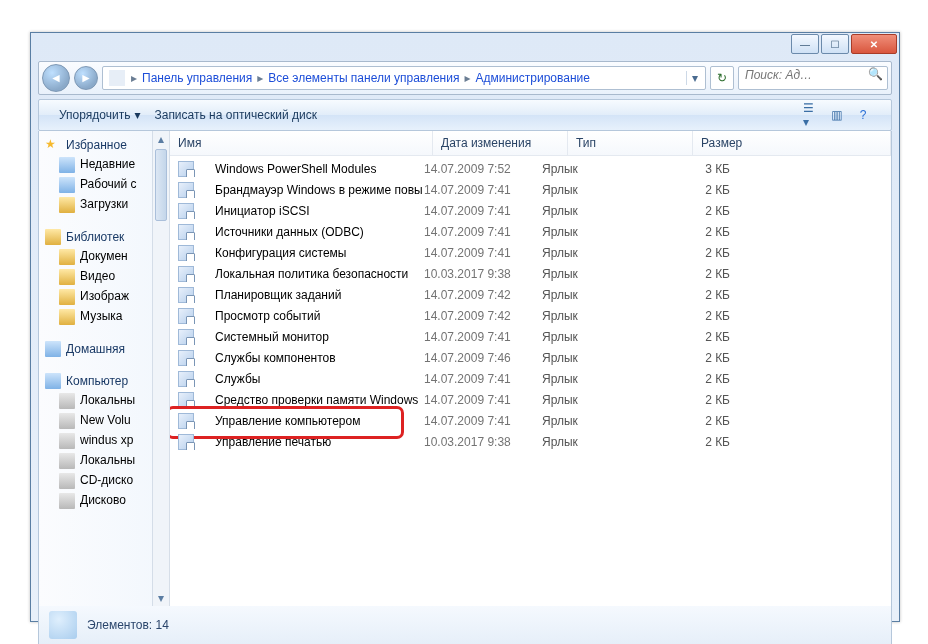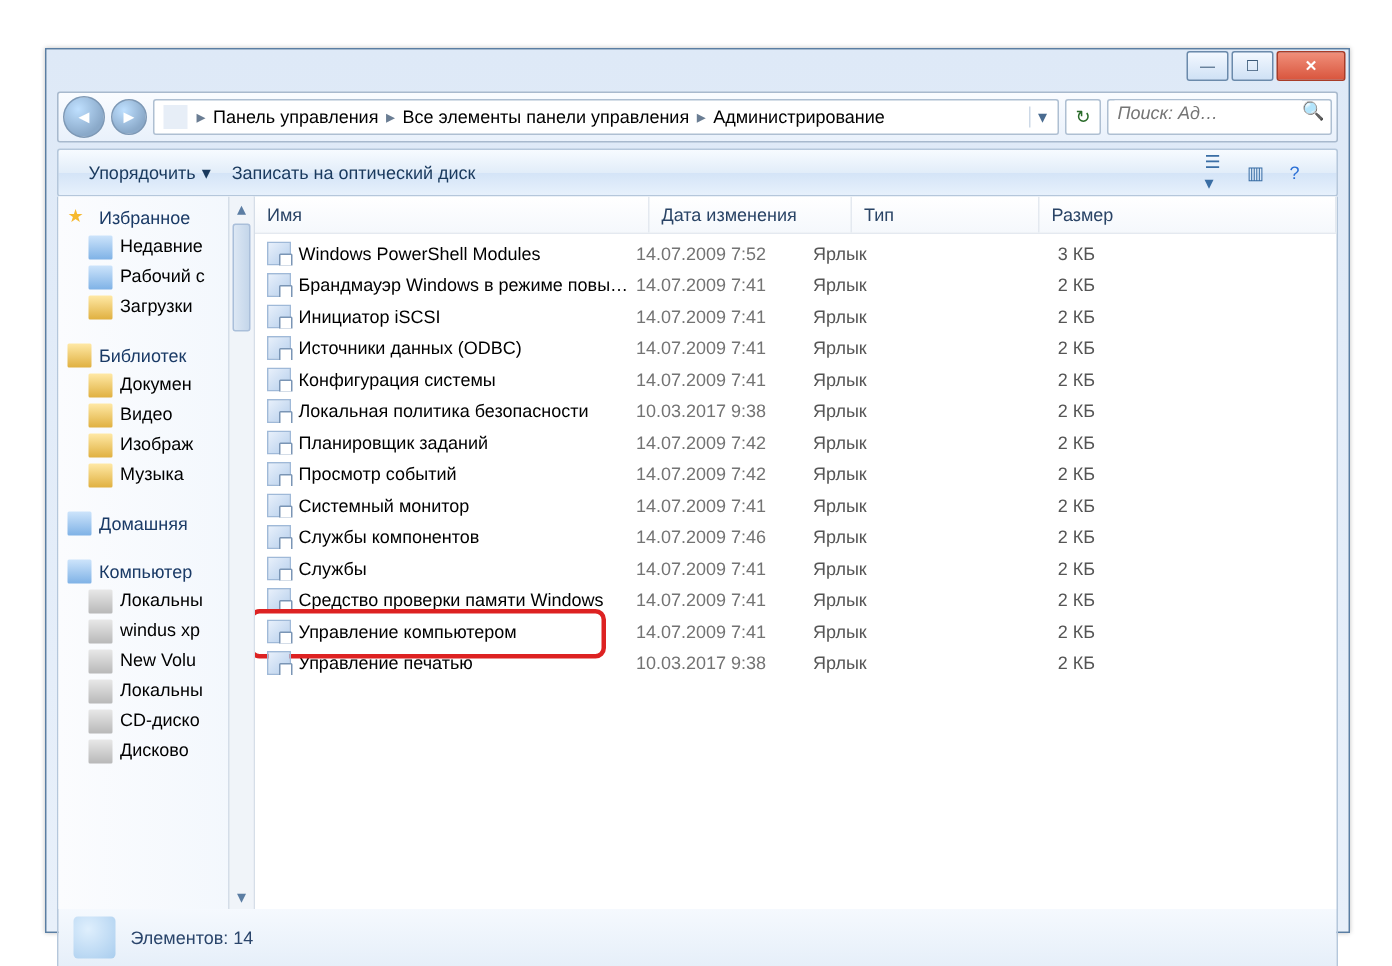--- a/index.html
+++ b/index.html
@@ -7,21 +7,21 @@
 .frame{width:868px;height:588px;border:1px solid #5a7ea3;background:linear-gradient(to bottom,#dee9f7 0%,#e8f0fa 100%);box-shadow:0 0 3px rgba(0,0,0,.25);position:relative}
 .titlebar{height:28px;display:flex;justify-content:flex-end;align-items:flex-start;padding:0 2px}
 .win-btns{display:flex;gap:2px;margin-top:1px}
 .win-btn{width:26px;height:18px;border:1px solid #6b8aab;border-radius:2px;background:linear-gradient(to bottom,#f3f8ff,#cfe1f5);display:flex;align-items:center;justify-content:center;font-size:10px;color:#3a5978;cursor:pointer}
 .win-btn.close{width:44px;background:linear-gradient(to bottom,#f08f7a,#d9563e);border-color:#a83c28;color:#fff;font-weight:bold}
 .navbar{height:32px;margin:0 7px;background:linear-gradient(to bottom,#fafcff,#e9f1fb);border:1px solid #a8b9cd;border-radius:2px;display:flex;align-items:center;padding:0 3px;gap:4px}
 .nav-back,.nav-fwd{width:26px;height:26px;border-radius:50%;background:radial-gradient(circle at 35% 30%,#bfe0ff,#8aa9c9 70%);border:1px solid #7d98b5;display:flex;align-items:center;justify-content:center;color:#fff;cursor:pointer}
 .nav-fwd{width:22px;height:22px}
 .addr-wrap{flex:1;display:flex;align-items:center;height:22px;border:1px solid #aebfd2;background:#fff;border-radius:2px;padding:0 2px;overflow:hidden}
 .addr-ico{width:16px;height:16px;background:#e7eef7;margin:0 4px}
-.crumb{padding:0 3px;color:#000000;cursor:pointer;white-space:nowrap}
+.crumb{padding:0 3px;color:#1d4ed8;cursor:pointer;white-space:nowrap}
 .crumb-sep{color:#6a7d93;padding:0 2px}
 .addr-dd{width:16px;text-align:center;color:#4a6b90;cursor:pointer;border-left:1px solid #cdd9e7;margin-left:auto}
 .refresh{width:22px;height:22px;border:1px solid #aebfd2;background:#fff;border-radius:2px;display:flex;align-items:center;justify-content:center;color:#2a6b2a;cursor:pointer}
 .search{width:140px;height:22px;border:1px solid #aebfd2;background:#fff;border-radius:2px;display:flex;align-items:flex-start;padding:0 4px}
 .search input{border:none;outline:none;font:inherit;width:100%;color:#888;font-style:italic}
 .search .sicon{color:#3a78c4;cursor:pointer}
 .toolbar{height:30px;margin:4px 7px 0 7px;background:linear-gradient(to bottom,#f7fbff,#e2edf9 50%,#d4e4f7 51%,#e7f1fc);border:1px solid #b5c7db;border-radius:2px;display:flex;align-items:center;padding:0 20px;gap:14px}
 .tb-item{color:#19395d;cursor:pointer;display:flex;align-items:center;gap:4px}
 .tb-right{margin-left:auto;display:flex;gap:10px;align-items:center}
 .tb-ico{width:16px;height:16px;display:flex;align-items:center;justify-content:center;color:#3a6ea5;cursor:pointer}
@@ -34,21 +34,21 @@
 .star{color:#f6b92e}
 .fld{background:linear-gradient(to bottom,#ffe9a6,#e0b040);border-radius:1px}
 .drv{background:linear-gradient(to bottom,#e8e8e8,#b8b8b8);border-radius:1px}
 .mon{background:linear-gradient(to bottom,#cde4fb,#7fb2e6);border-radius:1px}
 .main{flex:1;display:flex;flex-direction:column;overflow:hidden}
 .cols{display:flex;height:24px;border-bottom:1px solid #e4e9f0;align-items:center;color:#2a4466;background:linear-gradient(to bottom,#fff,#f5f8fc)}
 .col{padding:0 8px;border-right:1px solid #e4e9f0;height:100%;display:flex;align-items:center;cursor:pointer}
 .c-name{width:246px}.c-date{width:118px}.c-type{width:108px}.c-size{flex:1}
 .rows{flex:1;overflow:auto;padding-top:2px}
 .row{display:flex;align-items:center;height:21px;padding-left:8px}
-.row .rn{width:246px;display:flex;align-items:center;gap:5px;white-space:nowrap;overflow:hidden}
+.row .rn{width:246px;display:flex;align-items:center;gap:21px;white-space:nowrap;overflow:hidden}
 .row .rd{width:118px;color:#737373}
 .row .rt{width:108px;color:#555}
 .row .rs{width:80px;color:#555;text-align:right;padding-right:30px}
 .fico{width:16px;height:16px;flex-shrink:0;background:linear-gradient(135deg,#e8f0fb,#b6cfec);border:1px solid #9fb9d8;box-sizing:border-box;position:relative}
 .fico::after{content:"";position:absolute;right:-2px;bottom:-2px;width:7px;height:7px;background:#fff;border:1px solid #7a95b5;border-radius:1px}
 .highlight-row{position:relative}
 .highlight-ring{position:absolute;left:-4px;top:-4px;width:232px;height:27px;border:3px solid #d22;border-radius:7px;pointer-events:none}
 .statusbar{height:38px;margin:0 7px;background:linear-gradient(to bottom,#f5f9fe,#e6eff9);border:1px solid #b5c7db;border-top:none;display:flex;align-items:center;padding:0 10px;gap:10px;color:#2a456b}
 .stat-ico{width:28px;height:28px;background:radial-gradient(circle at 35% 30%,#dfeffd,#a9cdee);border-radius:3px}
 .vscroll{position:absolute;right:0;top:0;bottom:0;width:16px;background:#f0f4f9;border-left:1px solid #d4dde8}
@@ -154,25 +154,25 @@
      <div class="side-hdr">
               <span class="sico mon"></span>
               <span>Компьютер</span>
             </div>
      <div class="side-item">
               <span class="sico drv"></span>
               <span>Локальны</span>
             </div>
      <div class="side-item">
               <span class="sico drv"></span>
+              <span>New Volu</span>
+            </div>
+     <div class="side-item">
+              <span class="sico drv"></span>
               <span>windus xp</span>
-            </div>
-     <div class="side-item">
-              <span class="sico drv"></span>
-              <span>New Volu</span>
             </div>
      <div class="side-item">
               <span class="sico drv"></span>
               <span>Локальны</span>
             </div>
      <div class="side-item">
               <span class="sico drv"></span>
               <span>CD-диско</span>
             </div>
      <div class="side-item">

